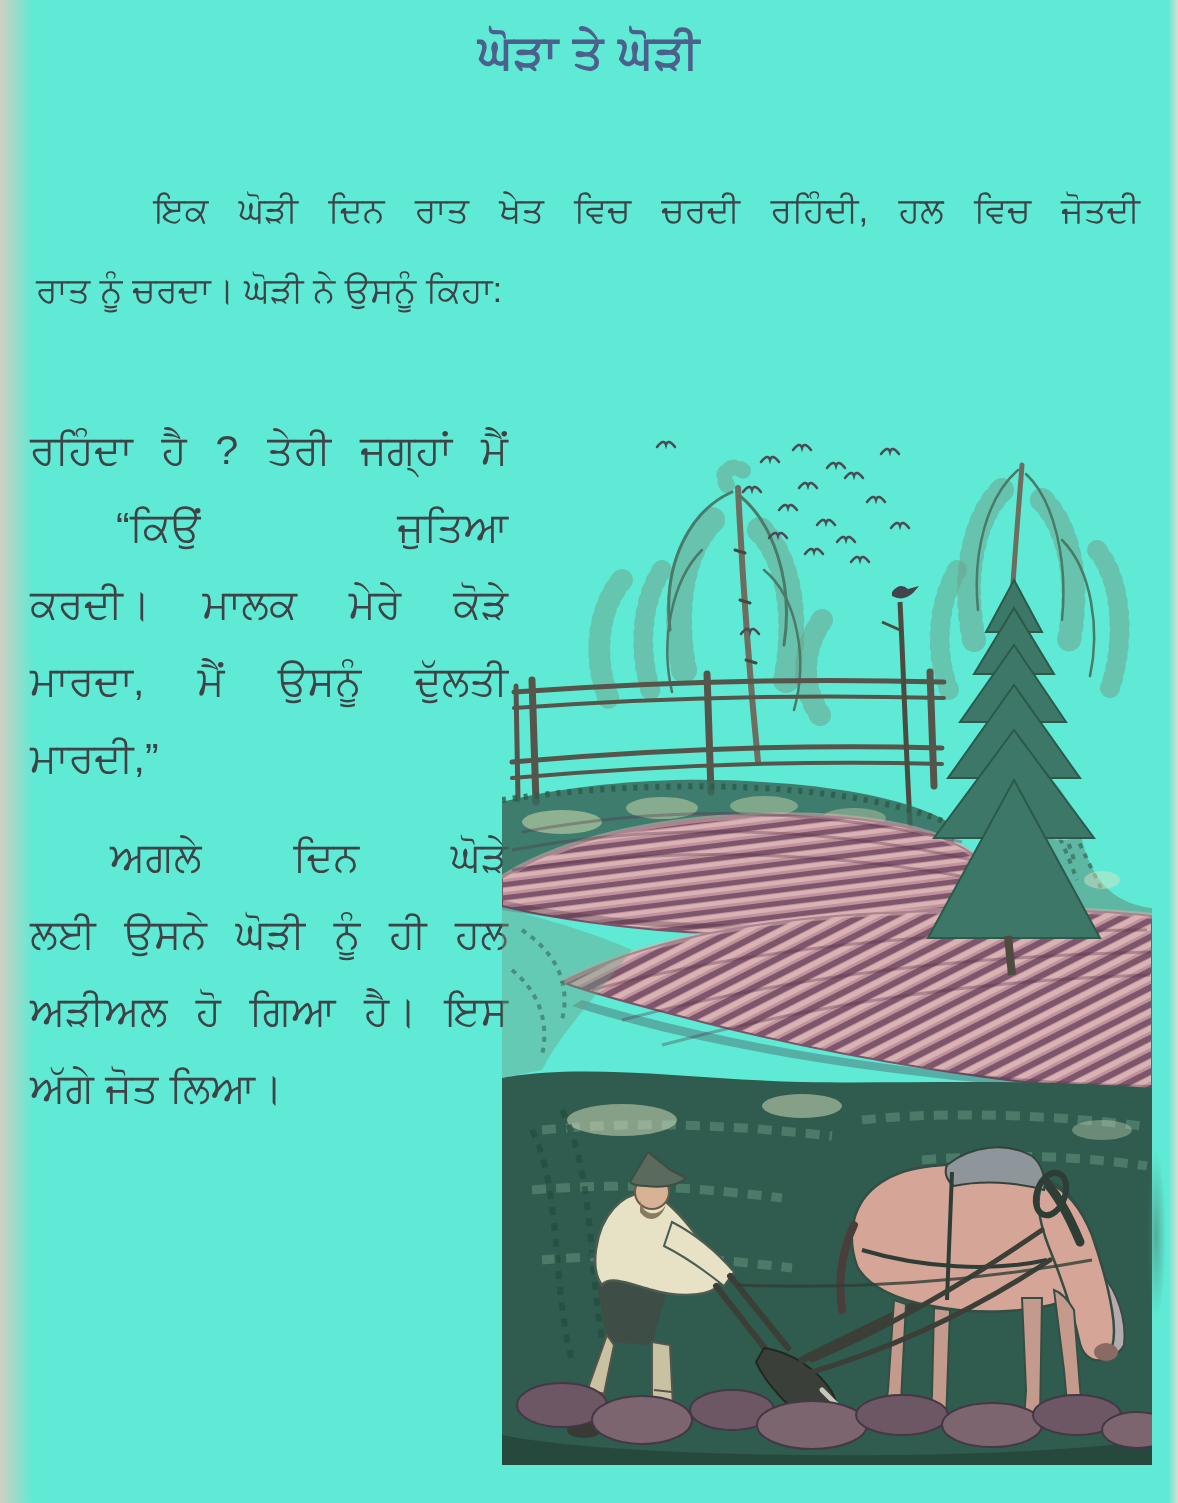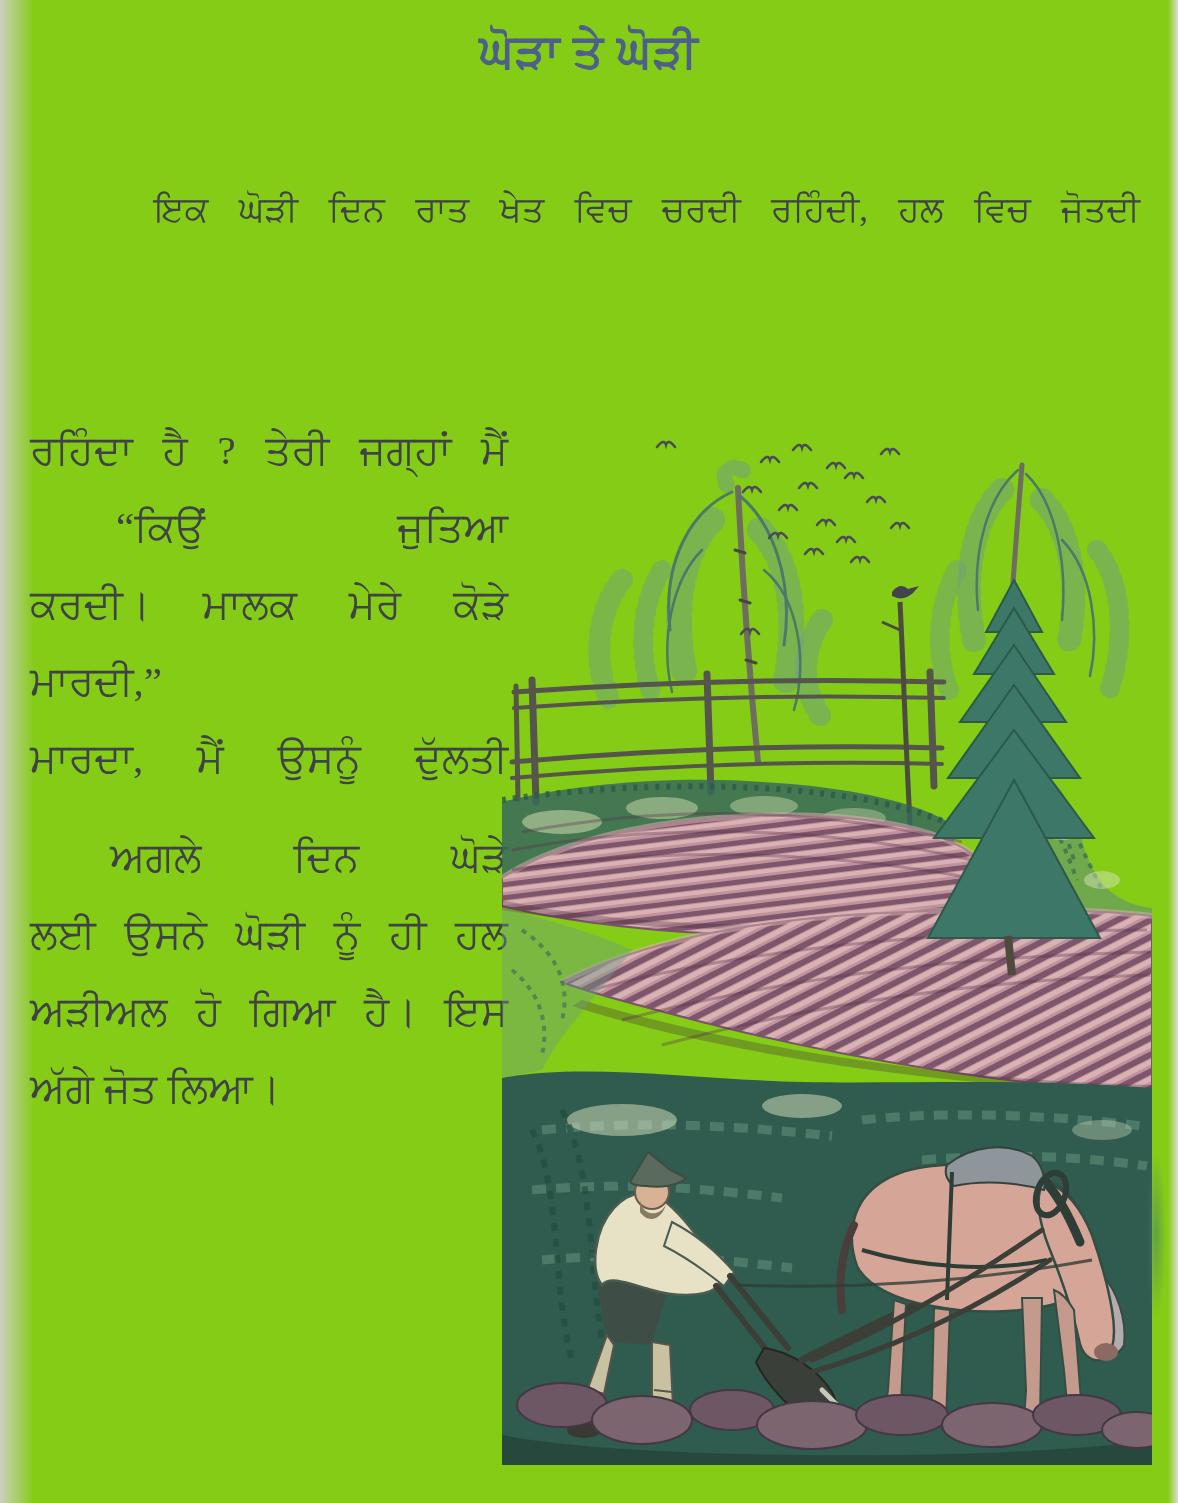--- a/index.html
+++ b/index.html
@@ -1,19 +1,19 @@
 <!DOCTYPE html>
 <html><head>
 <meta charset="utf-8">
 <style>
   html,body{margin:0;padding:0;background:#cfcfc8;}
   .page{
     position:relative;width:1178px;height:1503px;margin:0 auto;
-    background:#84cc16;overflow:hidden;
-    font-family:Liberation Serif, serif;color:#3f4246;
+    background:#5eead4;overflow:hidden;
+    font-family:Liberation Sans, sans-serif;color:#3f4246;
   }
   .gutter{
     position:absolute;left:0;top:0;width:34px;height:100%;
     background:linear-gradient(to right,#cfcfc2,rgba(233,234,226,0));
   }
   .edge-right{
     position:absolute;right:0;top:0;width:10px;height:100%;
     background:linear-gradient(to left,#dddcd2,rgba(233,234,226,0));
   }
   .title{
@@ -40,28 +40,29 @@
 <body>
 
 <div class="page">
   <div class="gutter"></div>
   <div class="edge-right"></div>
 
   <h1 class="title">ਘੋੜਾ ਤੇ ਘੋੜੀ</h1>
 
   <div class="p1">
     <div class="ln just ind1">ਇਕ ਘੋੜੀ ਦਿਨ ਰਾਤ ਖੇਤ ਵਿਚ ਚਰਦੀ ਰਹਿੰਦੀ, ਹਲ ਵਿਚ ਜੋਤਦੀ</div>
+    <div class="ln">ਰਾਤ ਨੂੰ ਚਰਦਾ। ਘੋੜੀ ਨੇ ਉਸਨੂੰ ਕਿਹਾ:</div>
   </div>
 
   <div class="col">
     <div class="ln just">ਰਹਿੰਦਾ ਹੈ ? ਤੇਰੀ ਜਗ੍ਹਾਂ ਮੈਂ</div>
     <div class="ln just ind2">“ਕਿਉਂ ਜੁਤਿਆ</div>
     <div class="ln just">ਕਰਦੀ। ਮਾਲਕ ਮੇਰੇ ਕੋੜੇ</div>
+    <div class="ln just">ਮਾਰਦਾ, ਮੈਂ ਉਸਨੂੰ ਦੁੱਲਤੀ</div>
     <div class="ln">ਮਾਰਦੀ,”</div>
-    <div class="ln just">ਮਾਰਦਾ, ਮੈਂ ਉਸਨੂੰ ਦੁੱਲਤੀ</div>
 
     <div class="ln just ind3 gap">ਅਗਲੇ ਦਿਨ ਘੋੜੇ</div>
     <div class="ln just">ਲਈ ਉਸਨੇ ਘੋੜੀ ਨੂੰ ਹੀ ਹਲ</div>
     <div class="ln just">ਅੜੀਅਲ ਹੋ ਗਿਆ ਹੈ। ਇਸ</div>
     <div class="ln">ਅੱਗੇ ਜੋਤ ਲਿਆ।</div>
   </div>
 
   <svg class="illus" viewBox="0 0 650 1035">
     <defs>
       <pattern id="fur1" width="20" height="13" patternUnits="userSpaceOnUse" patternTransform="rotate(-7)">

